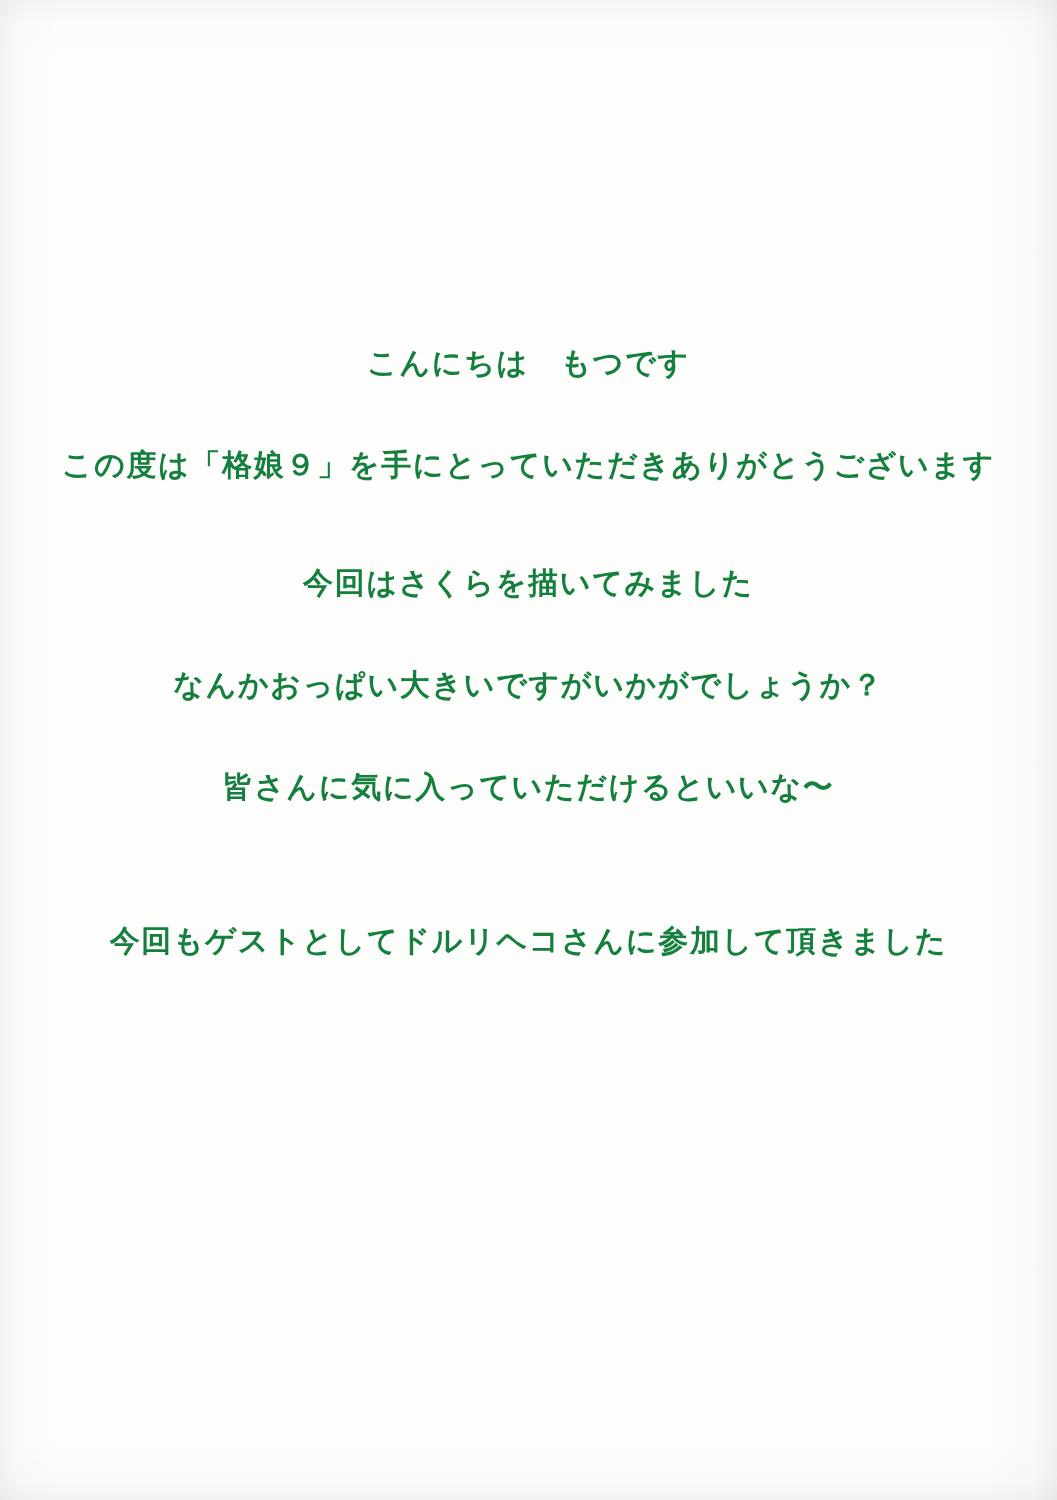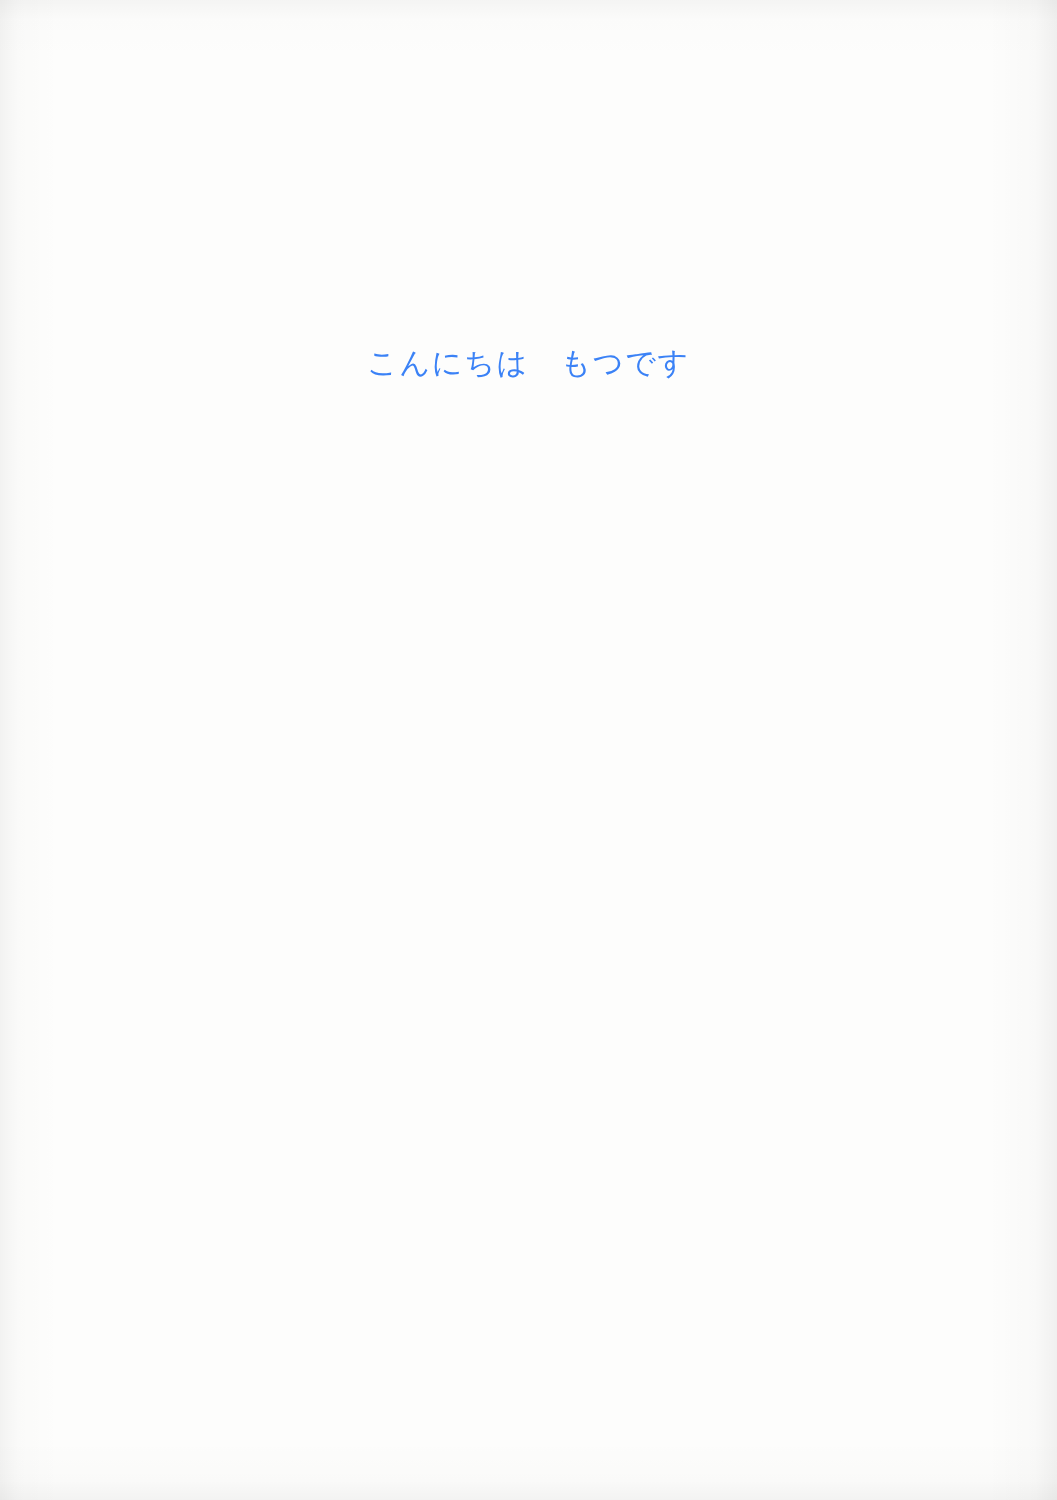--- a/index.html
+++ b/index.html
@@ -39,45 +39,54 @@
     top: 340px;
     padding: 0 48px;
     text-align: center;
     color: #1b1b1b;
   }
   .line {
     font-size: 30px;
     line-height: 1.0;
     letter-spacing: 0.055em;
     white-space: pre;
-    color: #3b82f6;
-    font-weight: 400;
+    color: #15803d;
+    font-weight: 700;
   }
   .blk {
     margin: 0;
   }
   .gap-sm { height: 56px; }
   .gap-md { height: 72px; }
   .gap-lg { height: 108px; }
   .row { padding: 8px 0; }
 </style>
 </head>
 <body>
 
 <div class="page">
   <div class="afterword">
 
     <div class="blk">
       <div class="line row">こんにちは　もつです</div>
       <div class="gap-sm"></div>
+      <div class="line row">この度は「格娘９」を手にとっていただきありがとうございます</div>
     </div>
 
     <div class="gap-md"></div>
 
+    <div class="blk">
+      <div class="line row">今回はさくらを描いてみました</div>
+      <div class="gap-sm"></div>
+      <div class="line row">なんかおっぱい大きいですがいかがでしょうか？</div>
+      <div class="gap-sm"></div>
+      <div class="line row">皆さんに気に入っていただけるといいな〜</div>
+    </div>
 
     <div class="gap-lg"></div>
 
     <div class="blk">
+      <div class="line row">今回もゲストとしてドルリヘコさんに参加して頂きました</div>
       <div class="gap-sm"></div>
     </div>
 
   </div>
 </div>
 
 </body></html>

